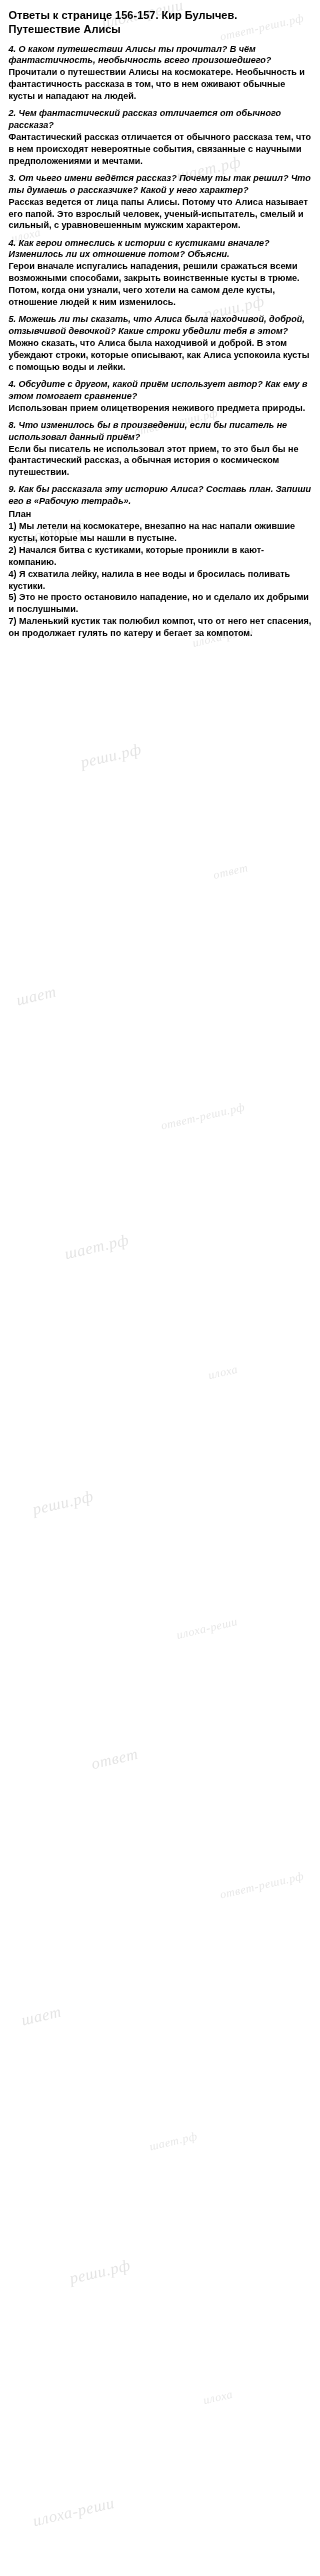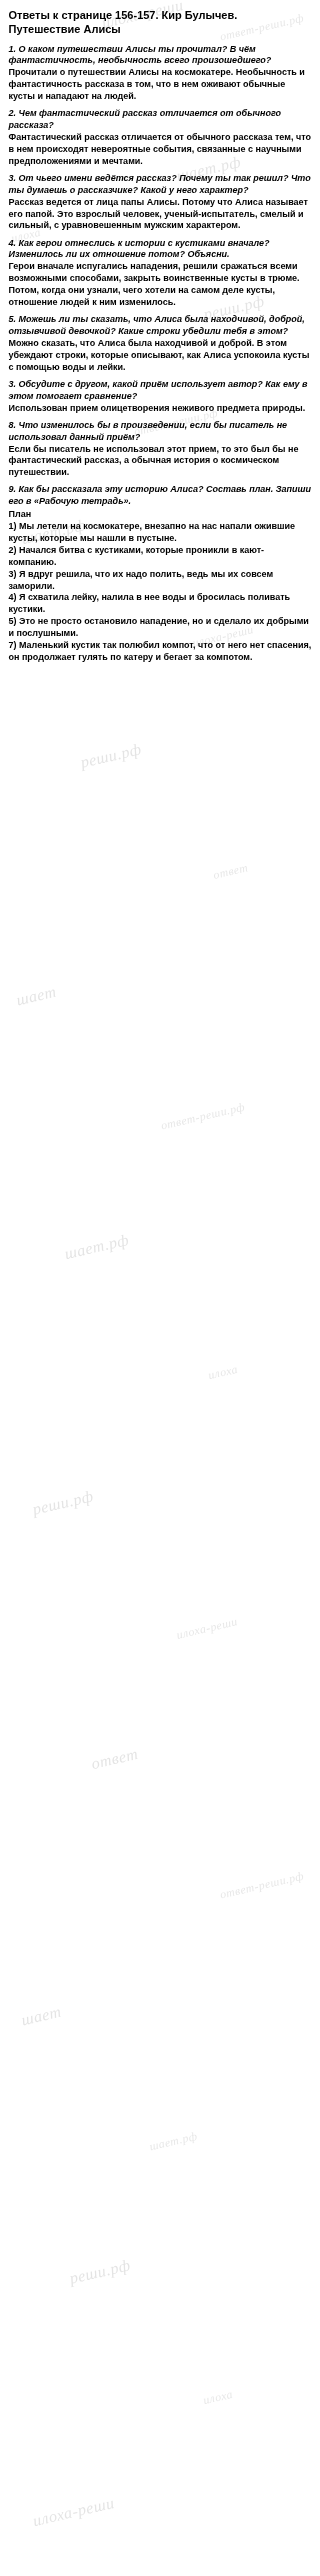--- a/index.html
+++ b/index.html
@@ -114,21 +114,21 @@
     <div class="wm" style="left:69px; top:2263px;">реши.рф</div>
     <div class="wm small" style="left:203px; top:2391px;">илоха</div>
     <div class="wm" style="left:32px; top:2503px;">илоха-реши</div>
   </div>
 
   <div class="content">
 
     <h1 class="doc-title">Ответы к странице 156-157. Кир Булычев. Путешествие Алисы</h1>
 
     <div class="qa-block">
-      <p class="q">1. О каком путешествии Алисы ты прочитал? В чём фантастичность, необычность всего произошедшего?</p>
+      <p class="q">4. О каком путешествии Алисы ты прочитал? В чём фантастичность, необычность всего произошедшего?</p>
       <p class="a">Прочитали о путешествии Алисы на космокатере. Необычность и фантастичность рассказа в том, что в нем оживают обычные кусты и нападают на людей.</p>
     </div>
 
     <div class="qa-block">
       <p class="q">2. Чем фантастический рассказ отличается от обычного рассказа?</p>
       <p class="a">Фантастический рассказ отличается от обычного рассказа тем, что в нем происходят невероятные события, связанные с научными предположениями и мечтами.</p>
     </div>
 
     <div class="qa-block">
       <p class="q">3. От чьего имени ведётся рассказ? Почему ты так решил? Что ты думаешь о рассказчике? Какой у него характер?</p>
@@ -139,37 +139,36 @@
       <p class="q">4. Как герои отнеслись к истории с кустиками вначале? Изменилось ли их отношение потом? Объясни.</p>
       <p class="a">Герои вначале испугались нападения, решили сражаться всеми возможными способами, закрыть воинственные кусты в трюме. Потом, когда они узнали, чего хотели на самом деле кусты, отношение людей к ним изменилось.</p>
     </div>
 
     <div class="qa-block">
       <p class="q">5. Можешь ли ты сказать, что Алиса была находчивой, доброй, отзывчивой девочкой? Какие строки убедили тебя в этом?</p>
       <p class="a">Можно сказать, что Алиса была находчивой и доброй. В этом убеждают строки, которые описывают, как Алиса успокоила кусты с помощью воды и лейки.</p>
     </div>
 
     <div class="qa-block">
-      <p class="q">3. Обсудите с другом, какой приём использует автор? Как ему в этом помогает сравнение?</p>
+      <p class="q">4. Обсудите с другом, какой приём использует автор? Как ему в этом помогает сравнение?</p>
       <p class="a">Использован прием олицетворения неживого предмета природы.</p>
     </div>
 
     <div class="qa-block">
       <p class="q">8. Что изменилось бы в произведении, если бы писатель не использовал данный приём?</p>
       <p class="a">Если бы писатель не использовал этот прием, то это был бы не фантастический рассказ, а обычная история о космическом путешествии.</p>
     </div>
 
     <div class="qa-block">
       <p class="q">9. Как бы рассказала эту историю Алиса? Составь план. Запиши его в «Рабочую тетрадь».</p>
     </div>
 
     <p class="plan-title">План</p>
 
     <p class="plan-item">1) Мы летели на космокатере, внезапно на нас напали ожившие кусты, которые мы нашли в пустыне.</p>
     <p class="plan-item">2) Начался битва с кустиками, которые проникли в кают-компанию.</p>
-    <p class="plan-item">3) Я вдруг решила, что их надо полить, ведь мы их совсем заморили.</p>
     <p class="plan-item">4) Я схватила лейку, налила в нее воды и бросилась поливать кустики.</p>
     <p class="plan-item">5) Это не просто остановило нападение, но и сделало их добрыми и послушными.</p>
     <p class="plan-item">7) Маленький кустик так полюбил компот, что от него нет спасения, он продолжает гулять по катеру и бегает за компотом.</p>
 
   </div>
 </div>
 
 
 </body></html>

